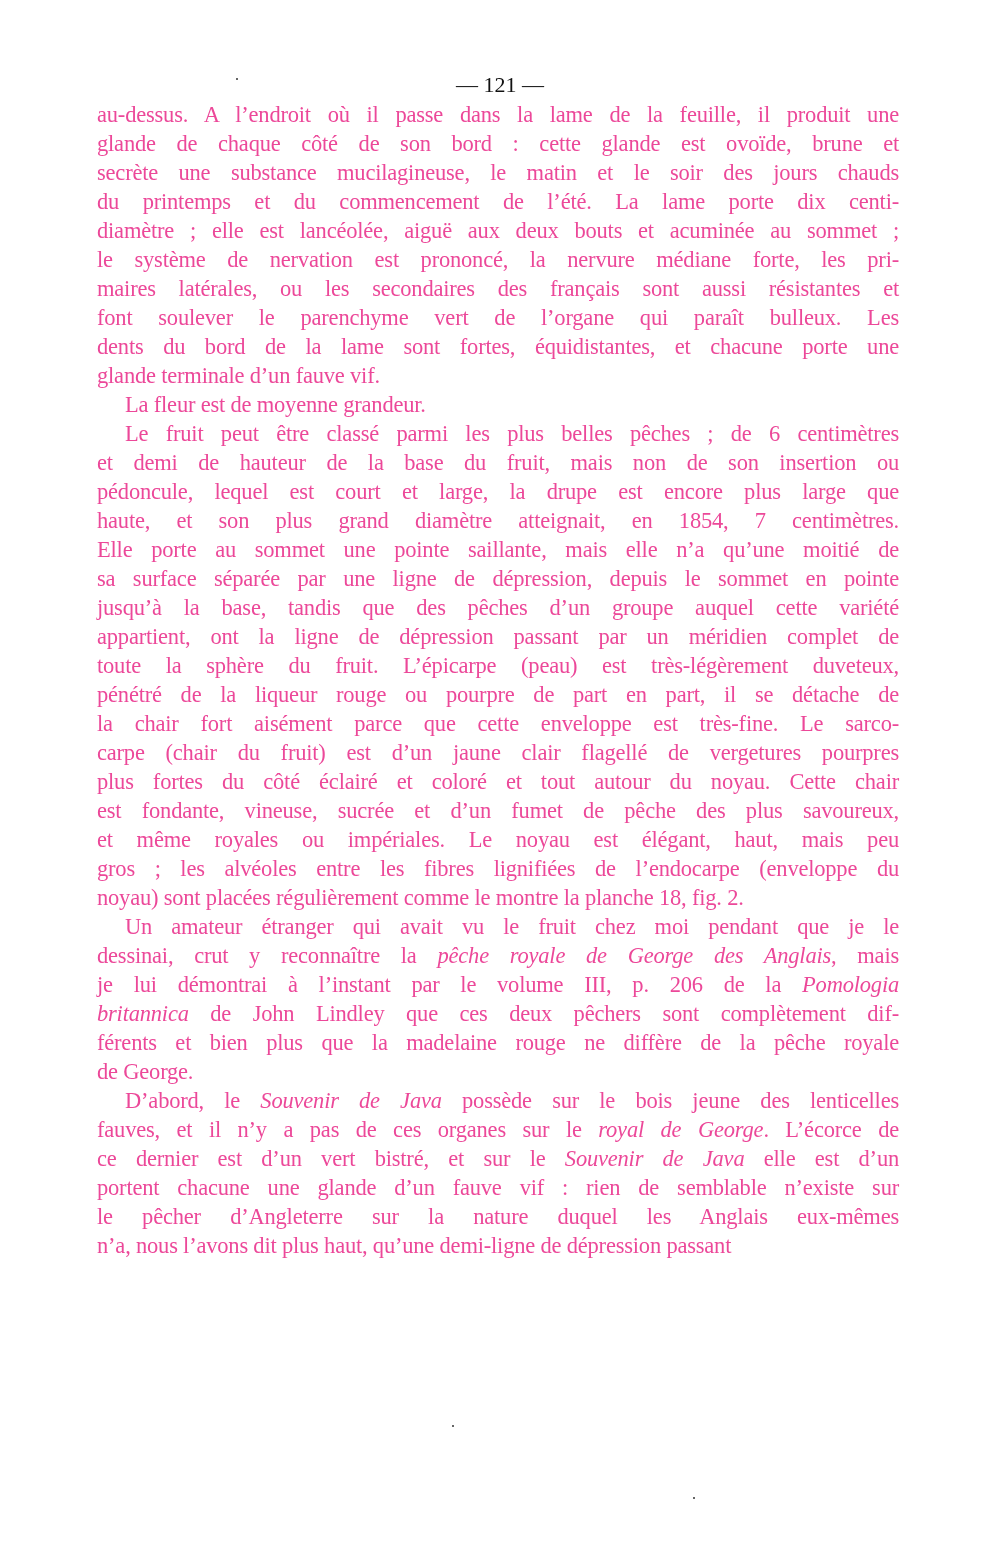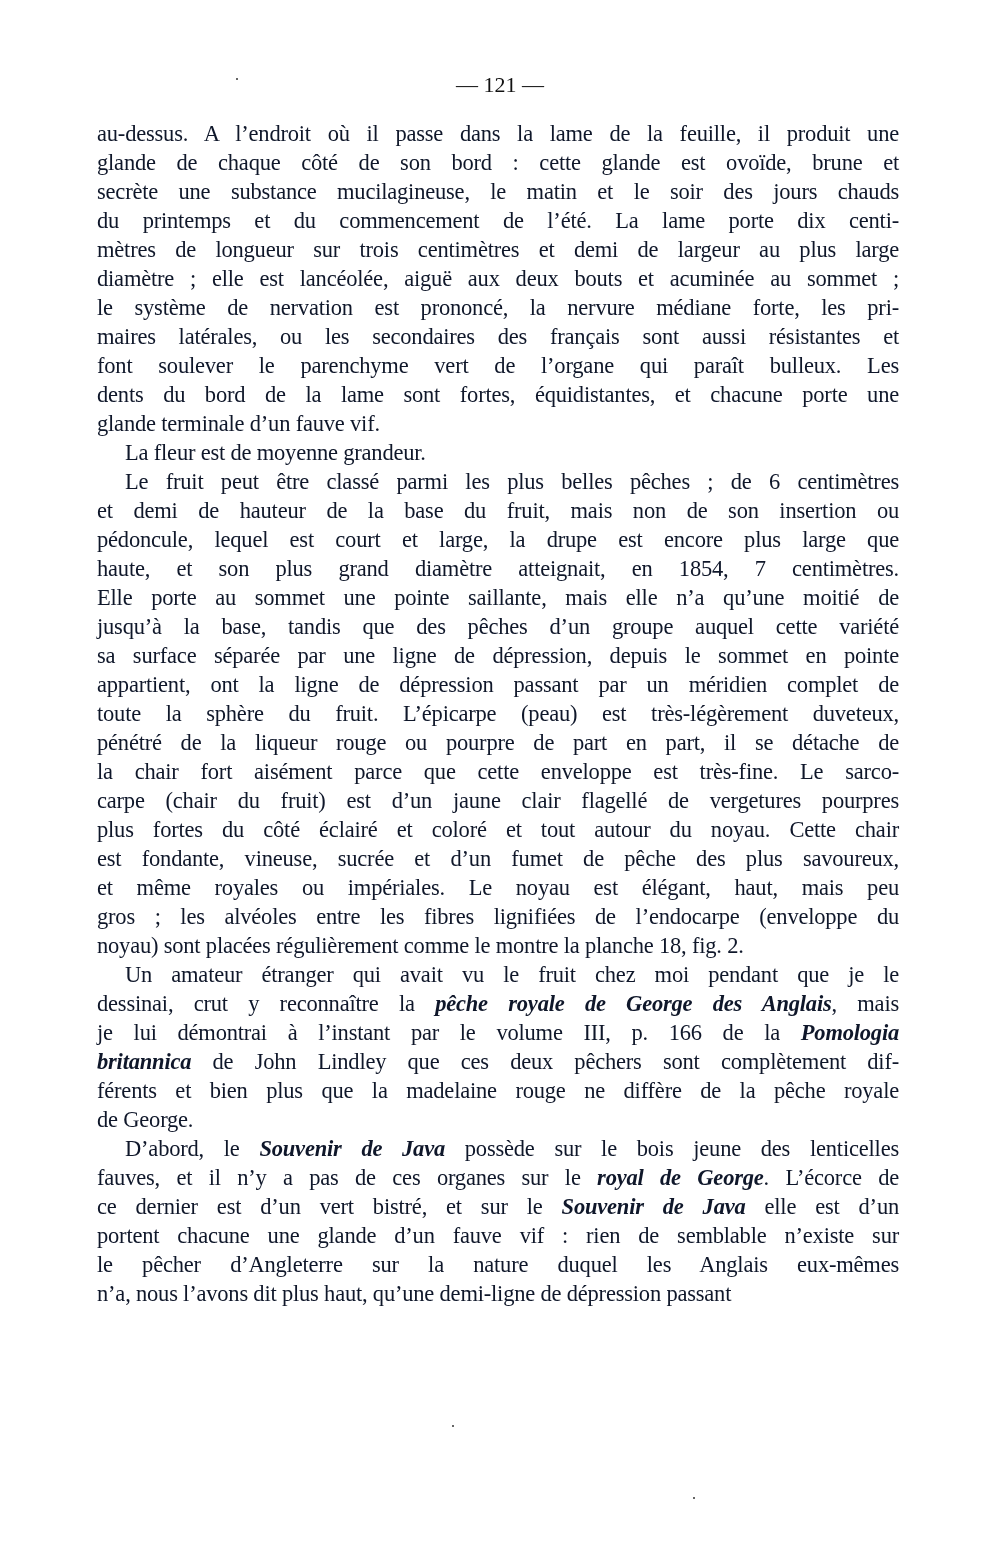--- a/index.html
+++ b/index.html
@@ -3,78 +3,76 @@
 <meta charset="utf-8">
 <style>
   html, body { margin: 0; padding: 0; background: #ffffff; }
   body { width: 1000px; height: 1560px; position: relative; overflow: hidden; }
   .page-number {
     position: absolute; top: 72px; left: 0; width: 1000px; text-align: center;
     font-family: "Liberation Serif", serif; font-size: 22px; color: #111;
   }
   .text-block {
     position: absolute; top: 100px; left: 97px; width: 802px;
-    font-family: "Liberation Serif", serif; font-size: 22.5px; color: #0f172a;
+    font-family: "Liberation Serif", serif; font-size: 22.5px; color: #ec4899;
     letter-spacing: -0.2px;
-    margin-top: 19px;
   }
   .line {
     height: 29px; line-height: 29px; white-space: nowrap;
     text-align: justify; text-align-last: justify; overflow: visible;
   }
   .line.last { text-align-last: left; }
   .line.indent { padding-left: 28px; }
-  .it { font-style: italic; font-weight: bold; }
+  .it { font-style: italic; }
   .speck { position: absolute; width: 2px; height: 2px; background: #333; border-radius: 1px; }
 </style>
 </head>
 <body>
 
 <div class="page-number">— 121 —</div>
 
 <div class="text-block" id="text-block">
     <div>
       <div class="line"><span>au-dessus. A l’endroit où il passe dans la lame de la feuille, il produit une</span></div>
       <div class="line"><span>glande de chaque côté de son bord : cette glande est ovoïde, brune et</span></div>
       <div class="line"><span>secrète une substance mucilagineuse, le matin et le soir des jours chauds</span></div>
       <div class="line"><span>du printemps et du commencement de l’été. La lame porte dix centi-</span></div>
-      <div class="line"><span>mètres de longueur sur trois centimètres et demi de largeur au plus large</span></div>
       <div class="line"><span>diamètre ; elle est lancéolée, aiguë aux deux bouts et acuminée au sommet ;</span></div>
       <div class="line"><span>le système de nervation est prononcé, la nervure médiane forte, les pri-</span></div>
       <div class="line"><span>maires latérales, ou les secondaires des français sont aussi résistantes et</span></div>
       <div class="line"><span>font soulever le parenchyme vert de l’organe qui paraît bulleux. Les</span></div>
       <div class="line"><span>dents du bord de la lame sont fortes, équidistantes, et chacune porte une</span></div>
       <div class="line last"><span>glande terminale d’un fauve vif.</span></div>
     </div>
     <div>
       <div class="line indent last"><span>La fleur est de moyenne grandeur.</span></div>
     </div>
     <div>
       <div class="line indent"><span>Le fruit peut être classé parmi les plus belles pêches ; de 6 centimètres</span></div>
       <div class="line"><span>et demi de hauteur de la base du fruit, mais non de son insertion ou</span></div>
       <div class="line"><span>pédoncule, lequel est court et large, la drupe est encore plus large que</span></div>
       <div class="line"><span>haute, et son plus grand diamètre atteignait, en 1854, 7 centimètres.</span></div>
       <div class="line"><span>Elle porte au sommet une pointe saillante, mais elle n’a qu’une moitié de</span></div>
+      <div class="line"><span>sa surface séparée par une ligne de dépression, depuis le sommet en pointe</span></div>
       <div class="line"><span>jusqu’à la base, tandis que des pêches d’un groupe auquel cette variété</span></div>
-      <div class="line"><span>sa surface séparée par une ligne de dépression, depuis le sommet en pointe</span></div>
       <div class="line"><span>appartient, ont la ligne de dépression passant par un méridien complet de</span></div>
       <div class="line"><span>toute la sphère du fruit. L’épicarpe (peau) est très-légèrement duveteux,</span></div>
       <div class="line"><span>pénétré de la liqueur rouge ou pourpre de part en part, il se détache de</span></div>
       <div class="line"><span>la chair fort aisément parce que cette enveloppe est très-fine. Le sarco-</span></div>
       <div class="line"><span>carpe (chair du fruit) est d’un jaune clair flagellé de vergetures pourpres</span></div>
       <div class="line"><span>plus fortes du côté éclairé et coloré et tout autour du noyau. Cette chair</span></div>
       <div class="line"><span>est fondante, vineuse, sucrée et d’un fumet de pêche des plus savoureux,</span></div>
       <div class="line"><span>et même royales ou impériales. Le noyau est élégant, haut, mais peu</span></div>
       <div class="line"><span>gros ; les alvéoles entre les fibres lignifiées de l’endocarpe (enveloppe du</span></div>
       <div class="line last"><span>noyau) sont placées régulièrement comme le montre la planche 18, fig. 2.</span></div>
     </div>
     <div>
       <div class="line indent"><span>Un amateur étranger qui avait vu le fruit chez moi pendant que je le</span></div>
       <div class="line"><span>dessinai, crut y reconnaître la </span><span class="it">pêche royale de George des Anglais</span><span>, mais</span></div>
-      <div class="line"><span>je lui démontrai à l’instant par le volume III, p. 166 de la </span><span class="it">Pomologia</span></div>
+      <div class="line"><span>je lui démontrai à l’instant par le volume III, p. 206 de la </span><span class="it">Pomologia</span></div>
       <div class="line"><span class="it">britannica</span><span> de John Lindley que ces deux pêchers sont complètement dif-</span></div>
       <div class="line"><span>férents et bien plus que la madelaine rouge ne diffère de la pêche royale</span></div>
       <div class="line last"><span>de George.</span></div>
     </div>
     <div>
       <div class="line indent"><span>D’abord, le </span><span class="it">Souvenir de Java</span><span> possède sur le bois jeune des lenticelles</span></div>
       <div class="line"><span>fauves, et il n’y a pas de ces organes sur le </span><span class="it">royal de George</span><span>. L’écorce de</span></div>
       <div class="line"><span>ce dernier est d’un vert bistré, et sur le </span><span class="it">Souvenir de Java</span><span> elle est d’un</span></div>
       <div class="line"><span>portent chacune une glande d’un fauve vif : rien de semblable n’existe sur</span></div>
       <div class="line"><span>le pêcher d’Angleterre sur la nature duquel les Anglais eux-mêmes</span></div>

